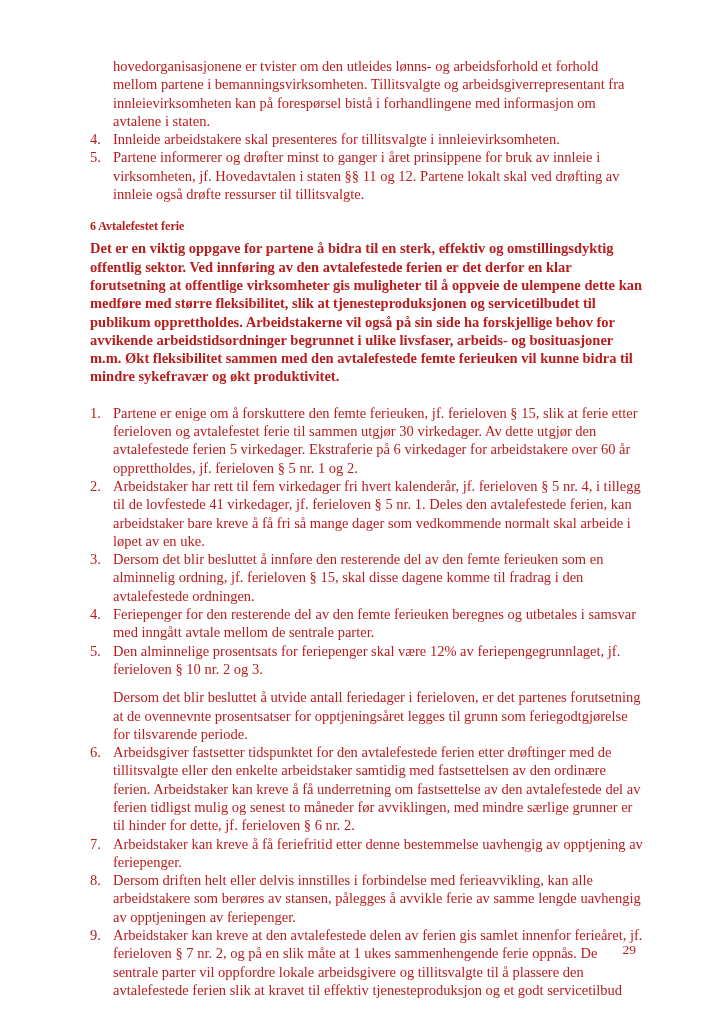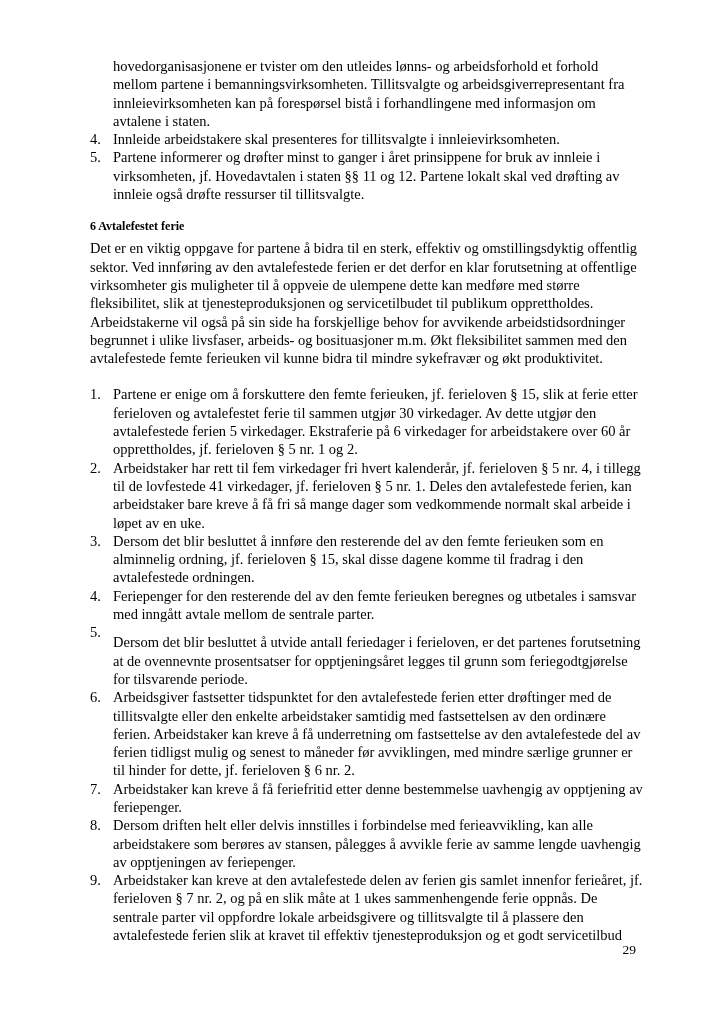--- a/index.html
+++ b/index.html
@@ -5,21 +5,21 @@
   html, body {
     margin: 0;
     padding: 0;
     background: #ffffff;
   }
   .page {
     position: relative;
     width: 720px;
     height: 1019px;
     background: #ffffff;
-    color: #000000;
+    color: #b91c1c;
     font-family: "Liberation Serif", "DejaVu Serif", serif;
     font-size: 14.5px;
     line-height: 18.3px;
     overflow: hidden;
     box-sizing: border-box;
   }
   .content {
     position: absolute;
     left: 90px;
     top: 57px;
@@ -47,20 +47,21 @@
     margin-top: 10px;
   }
   h1.section-heading {
     font-size: 12px;
     line-height: 22px;
     font-weight: bold;
     margin: 12px 0 2px 0;
   }
   .intro {
     margin: 0 0 18px 0;
+    font-weight: bold;
   }
   .page-number {
     position: absolute;
     right: 84px;
     top: 941px;
     font-size: 13.5px;
   }
 </style>
 </head>
 <body>
@@ -121,20 +122,21 @@
     <span class="num">4.</span>
     <div class="itext">
       <div>Feriepenger for den resterende del av den femte ferieuken beregnes og utbetales i samsvar med inngått avtale mellom de sentrale parter.</div>
 
     </div>
   </div>
 
   <div class="num-item">
     <span class="num">5.</span>
     <div class="itext">
+      <div>Den alminnelige prosentsats for feriepenger skal være 12% av feriepengegrunnlaget, jf. ferieloven § 10 nr. 2 og 3.</div>
       <div class="extra">Dersom det blir besluttet å utvide antall feriedager i ferieloven, er det partenes forutsetning at de ovennevnte prosentsatser for opptjeningsåret legges til grunn som feriegodtgjørelse for tilsvarende periode.</div>
     </div>
   </div>
 
   <div class="num-item">
     <span class="num">6.</span>
     <div class="itext">
       <div>Arbeidsgiver fastsetter tidspunktet for den avtalefestede ferien etter drøftinger med de tillitsvalgte eller den enkelte arbeidstaker samtidig med fastsettelsen av den ordinære ferien. Arbeidstaker kan kreve å få underretning om fastsettelse av den avtalefestede del av ferien tidligst mulig og senest to måneder før avviklingen, med mindre særlige grunner er til hinder for dette, jf. ferieloven § 6 nr. 2.</div>
 
     </div>

